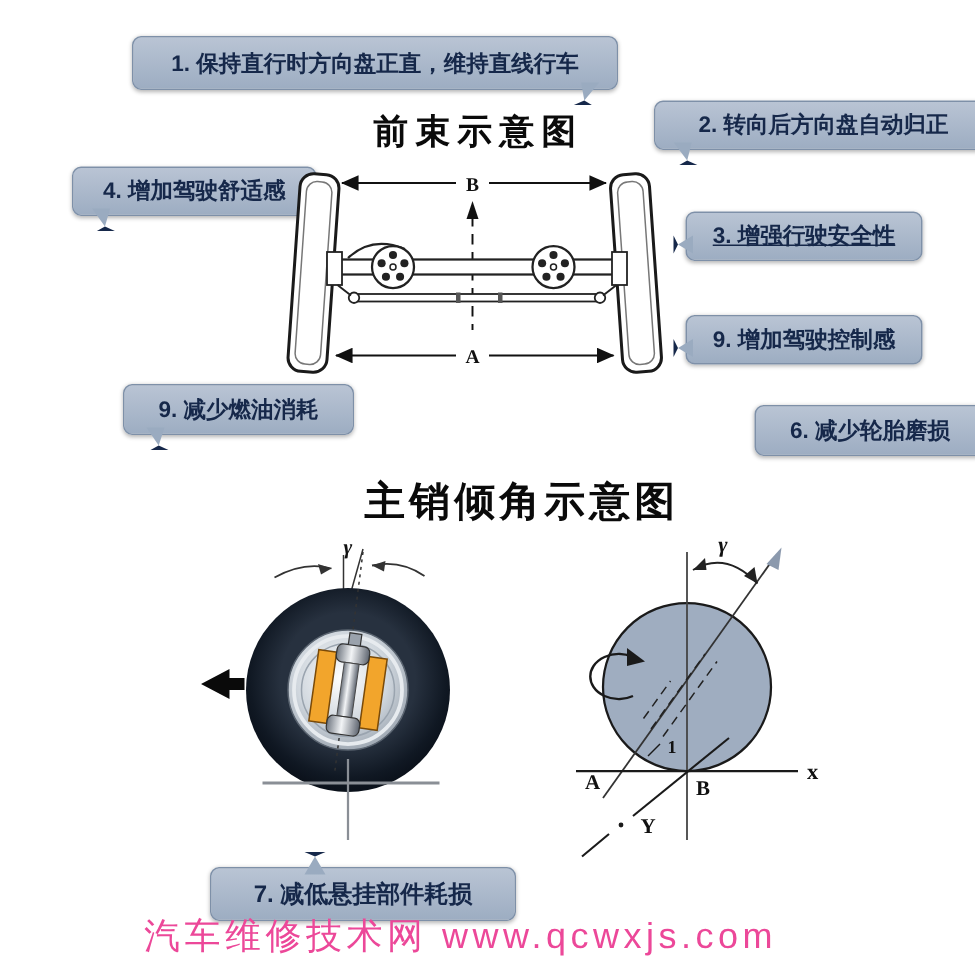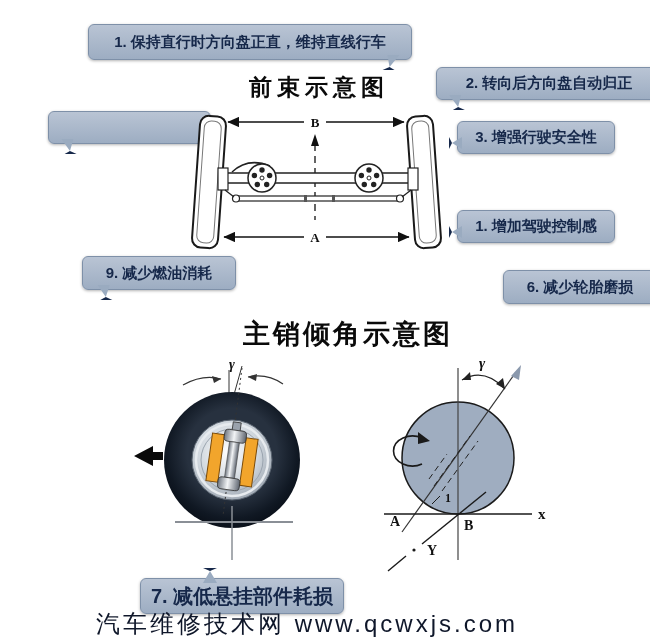--- a/index.html
+++ b/index.html
@@ -18,32 +18,32 @@
     color:#16284a;font-weight:bold;font-size:15px;
     text-align:left;white-space:nowrap;
     display:flex;align-items:center;justify-content:center;
   }
   .tail{position:absolute;width:0;height:0;border-style:solid;}
   .tail-down{border-left:6px solid transparent;border-right:6px solid transparent;border-top:12px solid #9aabc0;}
   .tail-up{border-left:7px solid transparent;border-right:7px solid transparent;border-bottom:12px solid #9aabc0;}
   .tail-left{border-top:6px solid transparent;border-bottom:6px solid transparent;border-right:10px solid #9aabc0;}
   .b1{left:88px;top:24px;width:322px;height:34px;}
   .b2{left:436px;top:67px;width:224px;height:31px;}
-  .b3{left:457px;top:121px;width:156px;height:31px;}
+  .b3{left:457px;top:141px;width:156px;height:31px;text-decoration:underline;}
   .b4{left:48px;top:111px;width:161px;height:31px;}
   .b5{left:457px;top:210px;width:156px;height:31px;}
   .b6{left:467px;top:270px;width:152px;height:32px;margin-left:36px;}
-  .b7{left:140px;top:578px;width:202px;height:34px;font-size:20px;}
+  .b7{left:140px;top:578px;width:202px;height:34px;font-size:16px;}
   .b8{left:82px;top:256px;width:152px;height:32px;}
   .title{position:absolute;color:#0a0a0a;font-weight:bold;white-space:nowrap;}
   .title-toe{left:249px;top:72px;font-size:23px;letter-spacing:5px;}
   .title-kingpin{left:243px;top:316px;font-size:27px;letter-spacing:3px;}
   .watermark{
     position:absolute;left:96px;top:608px;
-    font-size:24px;letter-spacing:3px;color:#0f172a;white-space:nowrap;
+    font-size:24px;letter-spacing:3px;color:#ec4899;white-space:nowrap;
   }
   svg{position:absolute;overflow:visible;}
   .svg-toe{left:188px;top:100px;}
   .svg-tire{left:131px;top:356px;}
   .svg-axis{left:372px;top:352px;}
   text.dim{font-family:"Liberation Serif","DejaVu Serif",serif;font-weight:bold;fill:#111;}
 </style>
 </head>
 <body>
 
@@ -55,24 +55,25 @@
   </div>
   <div class="bubble b2">
     <span>2. 转向后方向盘自动归正</span>
     <div class="tail tail-down" style="left:14px;bottom:-11px;transform:skewX(14deg);"></div>
   </div>
   <div class="bubble b3">
     <span>3. 增强行驶安全性</span>
     <div class="tail tail-left" style="left:-9px;top:15px;"></div>
   </div>
   <div class="bubble b4">
+    <span>4. 增加驾驶舒适感</span>
     <div class="tail tail-down" style="left:14px;bottom:-11px;transform:skewX(12deg);"></div>
   </div>
   <div class="bubble b5">
-    <span>1. 增加驾驶控制感</span>
+    <span>9. 增加驾驶控制感</span>
     <div class="tail tail-left" style="left:-9px;top:15px;"></div>
   </div>
   <div class="bubble b6">
     <span>6. 减少轮胎磨损</span>
   </div>
   <div class="bubble b8">
     <span>9. 减少燃油消耗</span>
     <div class="tail tail-down" style="left:16px;bottom:-11px;transform:skewX(10deg);"></div>
   </div>
   <div class="bubble b7">

